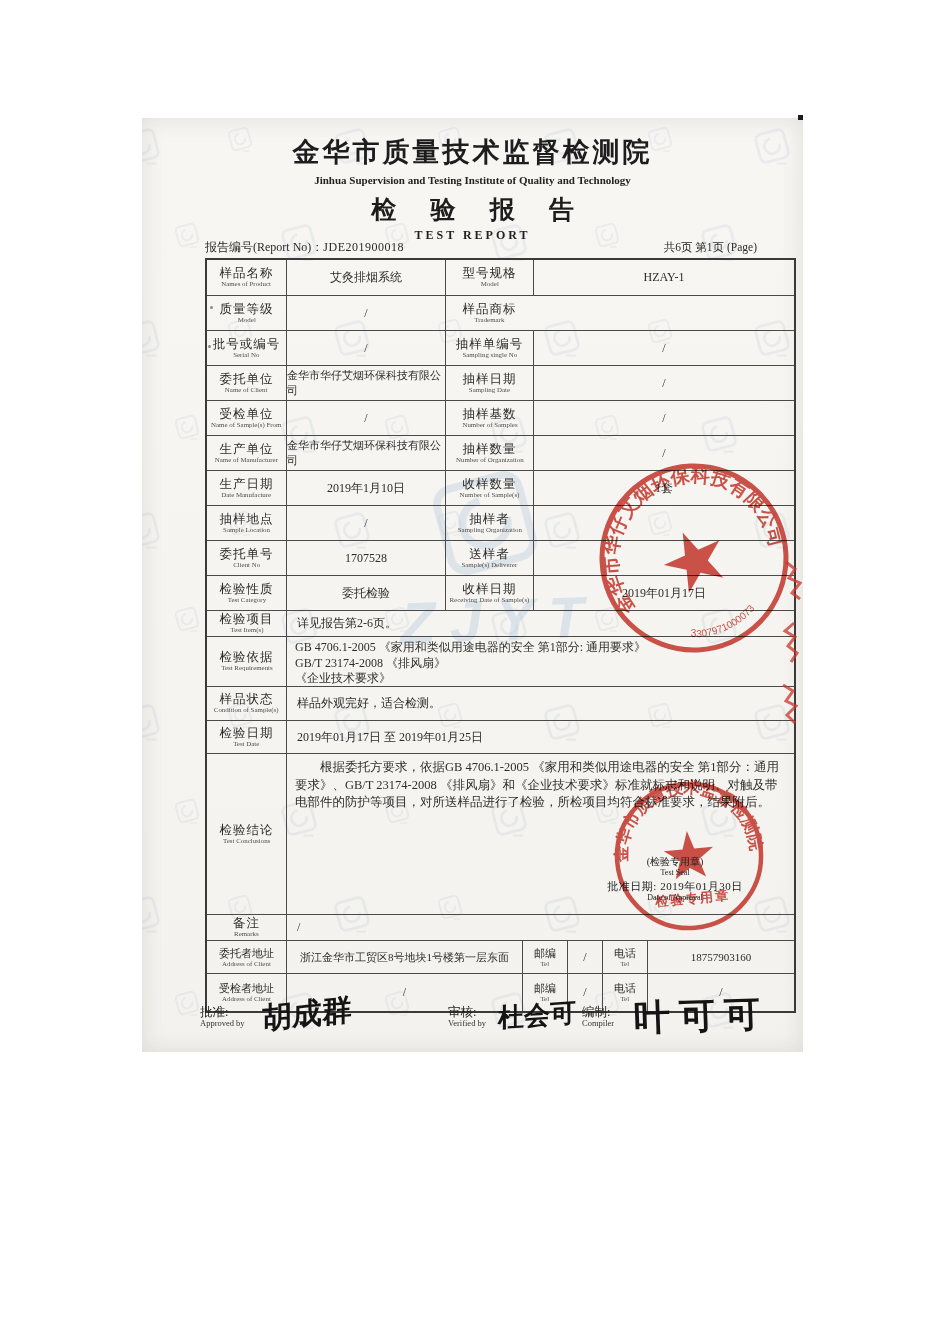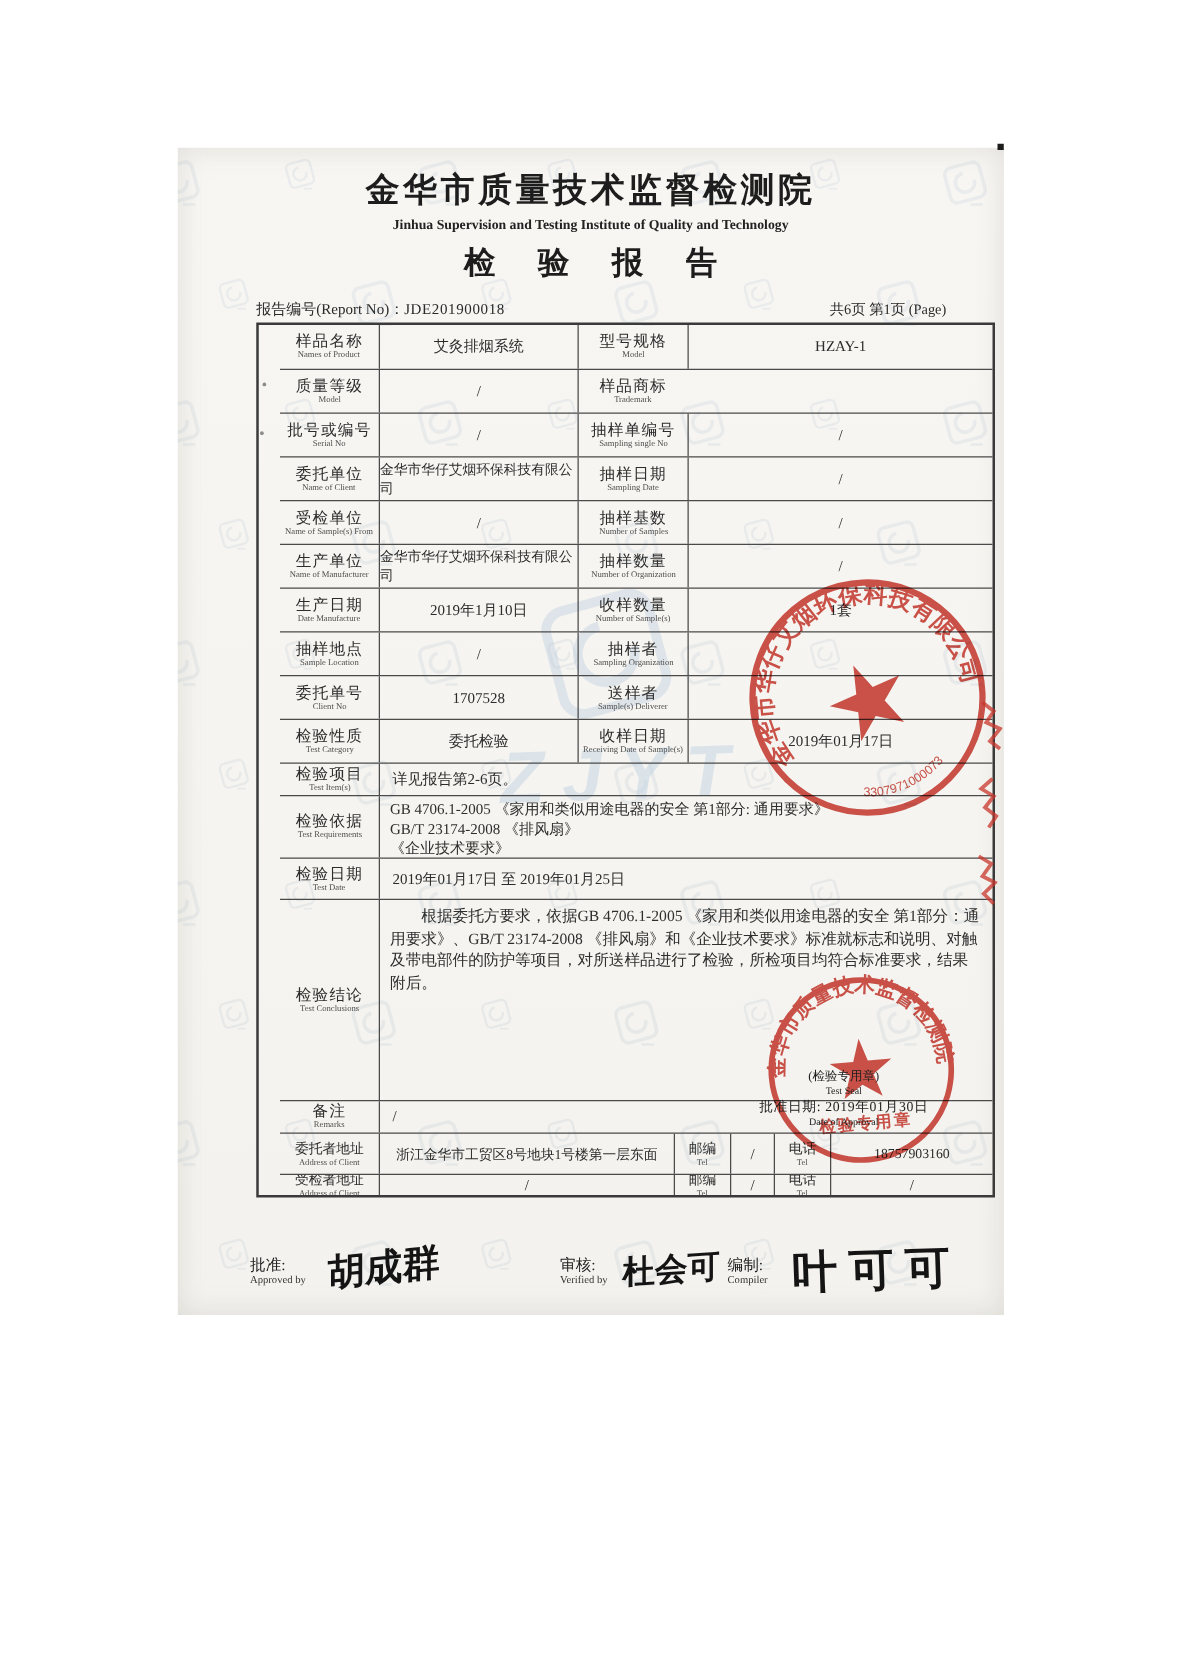--- a/index.html
+++ b/index.html
@@ -25,21 +25,21 @@
   
   .hdr{position:absolute;left:0;top:16px;width:100%;text-align:center;}
   .hdr .t1{font-size:27px;font-weight:bold;letter-spacing:3px;color:#1d1d1d;}
   .hdr .t2{font-size:11px;font-weight:bold;margin-top:4px;color:#222;}
   .hdr .t3{font-size:25px;font-weight:bold;letter-spacing:14px;margin-top:7px;text-indent:14px;color:#1d1d1d;}
   .hdr .t4{font-size:12px;font-weight:bold;letter-spacing:3px;margin-top:2px;color:#222;}
   .repline-l{position:absolute;left:63px;top:121px;font-size:12px;color:#2a2a2a;}
   .repline-l .no{letter-spacing:.5px;margin-top:26px;}
   .repline-r{position:absolute;right:46px;top:122px;font-size:11.5px;color:#2a2a2a;}
   
-  .rt{position:absolute;left:63px;top:140px;width:591px;border:2px solid #3a3a3a;box-sizing:border-box;background:transparent;padding-left:17px;}
+  .rt{position:absolute;left:63px;top:140px;width:591px;border:2px solid #3a3a3a;box-sizing:border-box;background:transparent;}
   .trow{display:flex;border-top:1px solid #4a4a4a;box-sizing:border-box;}
   .trow.first{border-top:none;}
   .c{box-sizing:border-box;border-left:1px solid #4a4a4a;display:flex;flex-direction:column;
      align-items:center;justify-content:center;overflow:hidden;}
   .c.fc{border-left:none;}
   .w1{width:79px;} .w2{width:159px;} .w3{width:88px;} .w4{flex:1;}
   .a2{width:236px;} .a3{width:45px;} .a4{width:35px;} .a5{width:45px;} .a6{flex:1;}
   .lab .cn{font-size:12.5px;line-height:14px;letter-spacing:1px;color:#2c2c2c;white-space:nowrap;}
   .lab .cn.sm{font-size:11px;letter-spacing:0;}
   .lab .en{font-size:7.5px;line-height:8.5px;color:#4e4e4e;white-space:nowrap;transform:scale(.92);}
@@ -577,20 +577,21 @@
         <path d="M20 13a7 7 0 1 0 7 7"></path>
       </g>
     </svg>
   </div>
   <div class="big-wm-letters">ZJYT</div>
 
   <div class="hdr">
     <div class="t1">金华市质量技术监督检测院</div>
     <div class="t2">Jinhua Supervision and Testing Institute of Quality and Technology</div>
     <div class="t3">检 验 报 告</div>
+    <div class="t4">TEST REPORT</div>
   </div>
   <div class="repline-l"><span>报告编号(Report No)：</span><span class="no">JDE201900018</span></div>
   <div class="repline-r">共6页 第1页 (Page)</div>
 
   <div class="rt">
 
     <div class="trow first" style="height:35px">
       <div class="c fc w1 lab">
           <span class="cn">样品名称</span>
           <span class="en">Names of Product</span>
@@ -721,20 +722,27 @@
       <div class="c fc w1 lab">
           <span class="cn">检验依据</span>
           <span class="en">Test Requirements</span>
         </div>
       <div class="c w4 vlines">
         <div>GB 4706.1-2005 《家用和类似用途电器的安全 第1部分: 通用要求》</div>
         <div>GB/T 23174-2008 《排风扇》</div>
         <div>《企业技术要求》</div>
       </div>
     </div>
+    <div class="trow" style="height:34px">
+      <div class="c fc w1 lab">
+          <span class="cn">样品状态</span>
+          <span class="en">Condition of Sample(s)</span>
+        </div>
+      <div class="c w4 val vleft">样品外观完好，适合检测。</div>
+    </div>
     <div class="trow" style="height:33px">
       <div class="c fc w1 lab">
           <span class="cn">检验日期</span>
           <span class="en">Test Date</span>
         </div>
       <div class="c w4 val vleft">2019年01月17日 至 2019年01月25日</div>
     </div>
     <div class="trow" style="height:161px">
       <div class="c fc w1 lab">
           <span class="cn">检验结论</span>
@@ -762,21 +770,21 @@
           <span class="cn sm">邮编</span>
           <span class="en">Tel</span>
         </div>
       <div class="c a4 val">/</div>
       <div class="c a5 lab">
           <span class="cn sm">电话</span>
           <span class="en">Tel</span>
         </div>
       <div class="c a6 val vsm">18757903160</div>
     </div>
-    <div class="trow" style="height:17px">
+    <div class="trow" style="height:38px">
       <div class="c fc w1 lab">
           <span class="cn sm">受检者地址</span>
           <span class="en">Address of Client</span>
         </div>
       <div class="c a2 val">/</div>
       <div class="c a3 lab">
           <span class="cn sm">邮编</span>
           <span class="en">Tel</span>
         </div>
       <div class="c a4 val">/</div>

